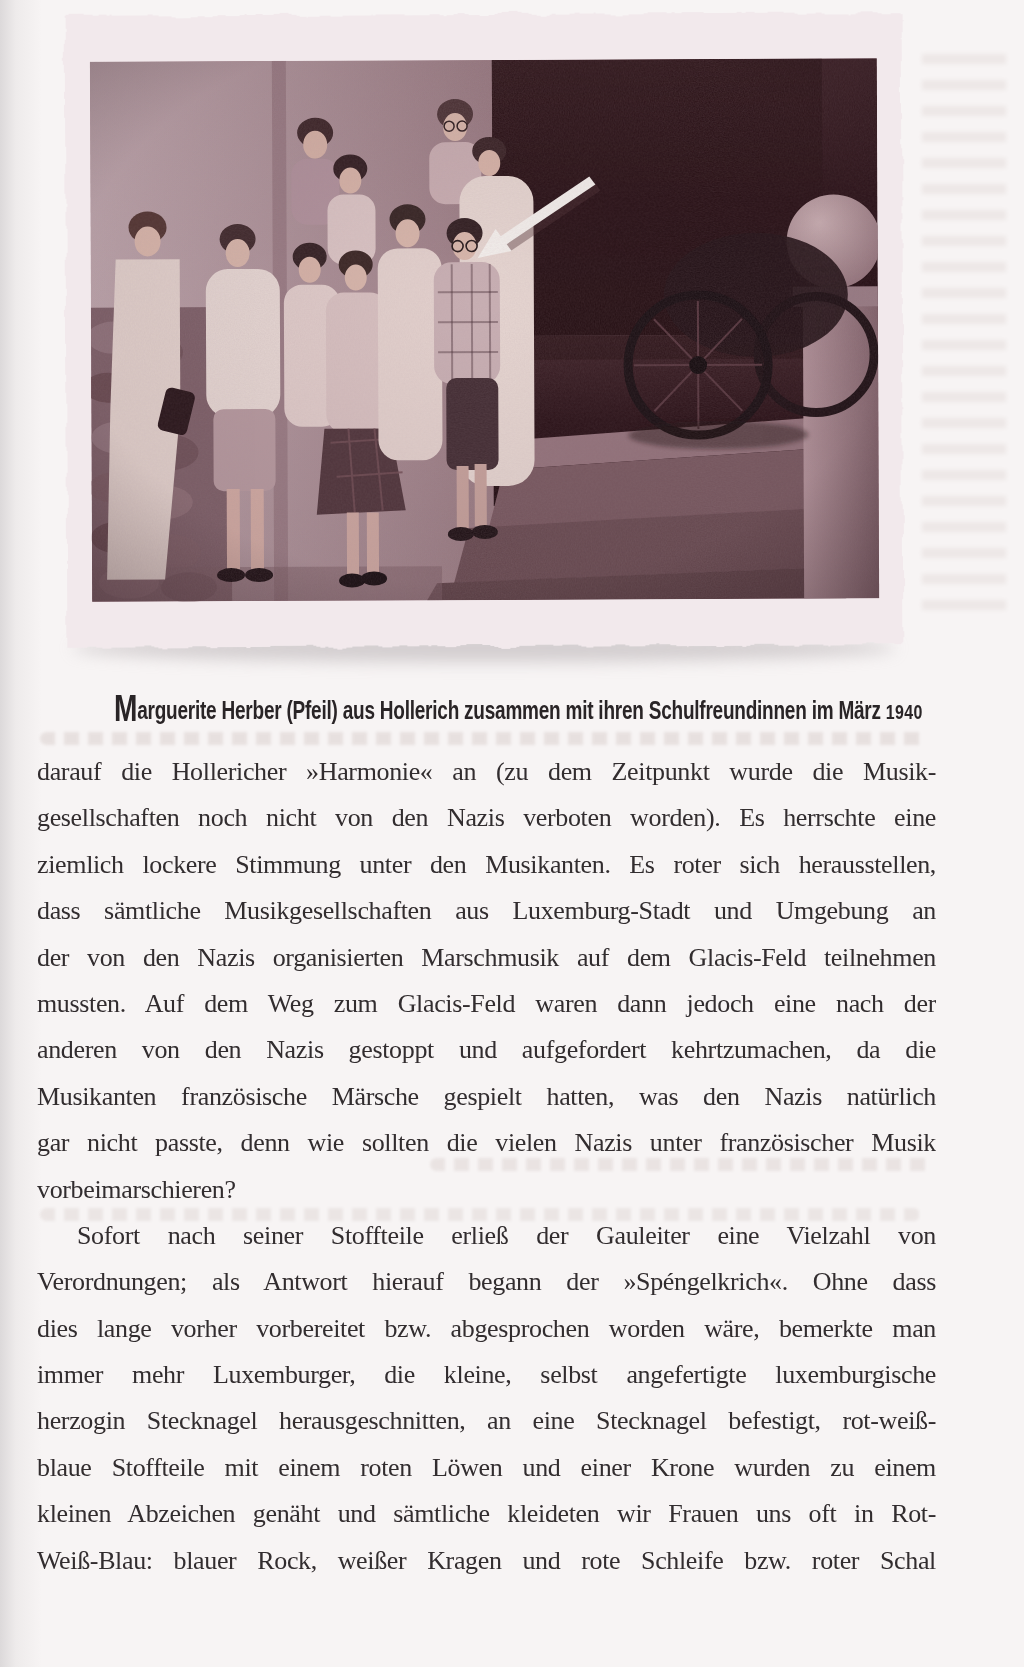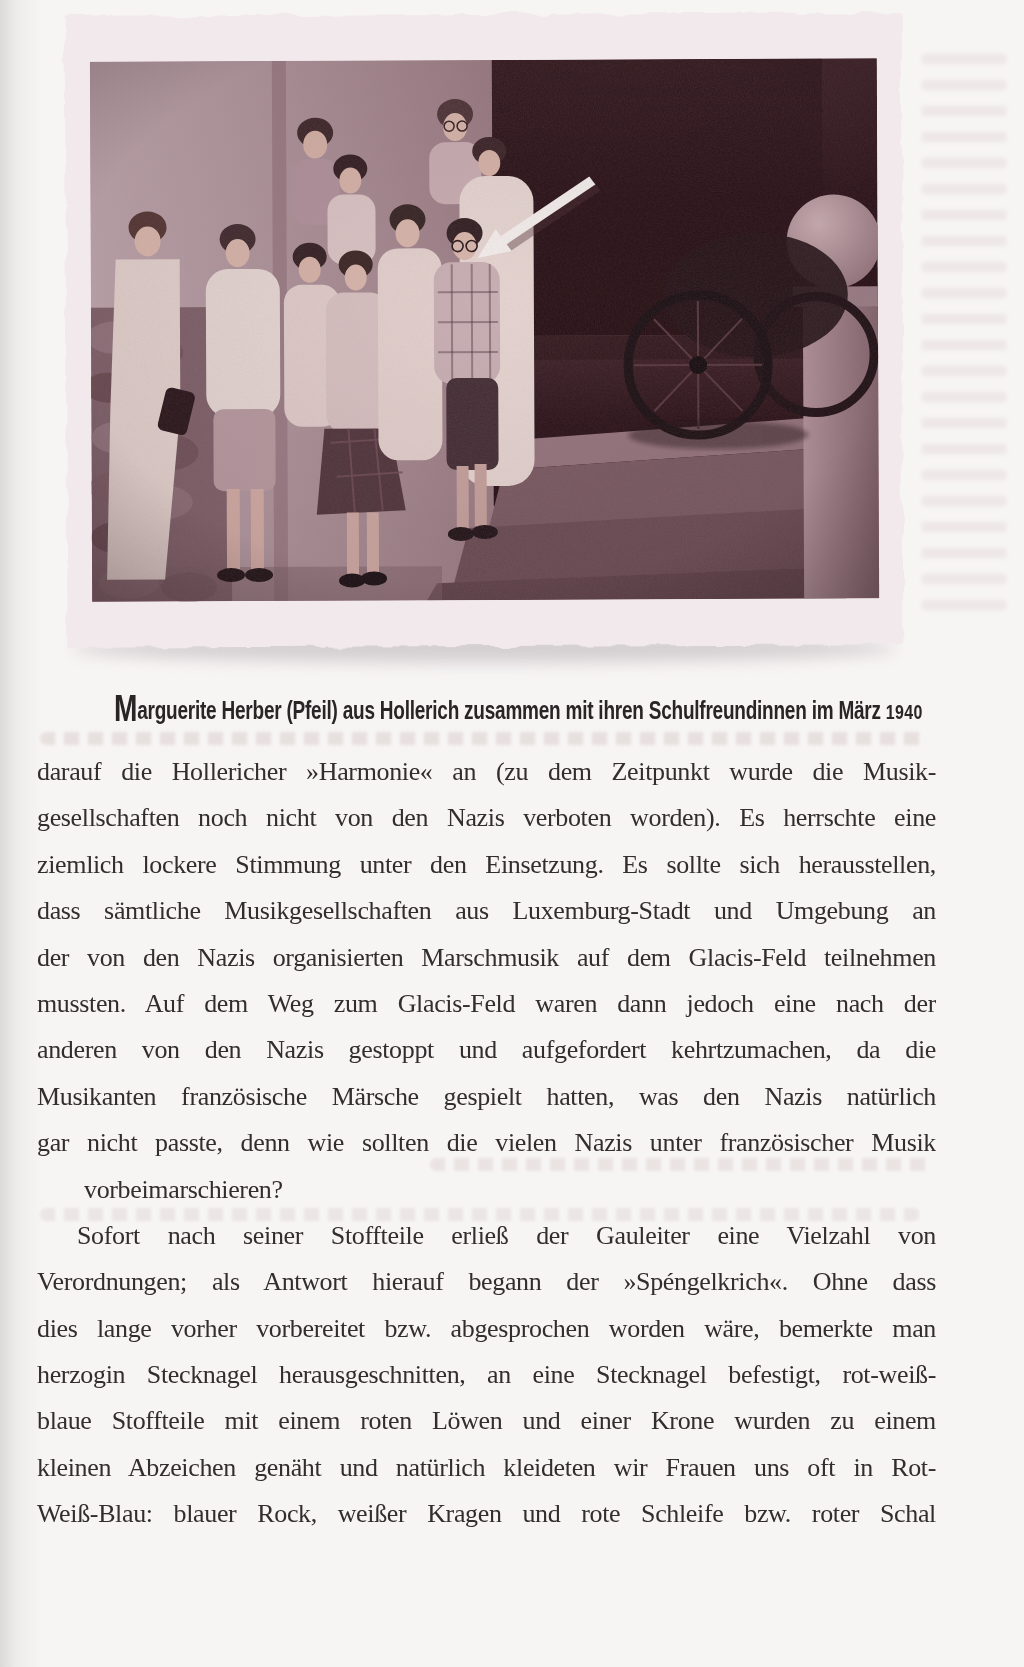--- a/index.html
+++ b/index.html
@@ -33,21 +33,21 @@
   .caption .year{font-size:21px;letter-spacing:0.5px;}
   .body-text{
     position:absolute;left:37px;top:749px;width:899px;
     color:#322d2f;font-size:26px;
   }
   .line{
     height:46.4px;line-height:46.4px;white-space:nowrap;overflow:hidden;
     text-align:justify;text-align-last:justify;text-justify:inter-word;
     letter-spacing:-0.35px;
   }
-  .line.ragged{text-align-last:left;margin-left:47px;}
+  .line.ragged{text-align-last:left;}
   .line.indent{padding-left:40px;}
   .bleed{
     position:absolute;opacity:.12;filter:blur(1.6px);border-radius:7px;
     background:repeating-linear-gradient(90deg,#7d5a50 0 15px,rgba(0,0,0,0) 15px 24px);
     height:13px;
   }
   .bleed-v{
     position:absolute;opacity:.08;filter:blur(2px);
     background:repeating-linear-gradient(0deg,#7d5a50 0 10px,rgba(0,0,0,0) 10px 26px);
   }
@@ -268,28 +268,29 @@
 </svg>
 </div>
 
 <div class="caption">
   <span class="initial">M</span><span>arguerite Herber (Pfeil) aus Hollerich zusammen mit ihren Schulfreundinnen im März </span><span class="year">1940</span>
 </div>
 
 <div class="body-text">
     <div class="line">darauf die Hollericher »Harmonie« an (zu dem Zeitpunkt wurde die Musik-</div>
     <div class="line">gesellschaften noch nicht von den Nazis verboten worden). Es herrschte eine</div>
-    <div class="line">ziemlich lockere Stimmung unter den Einsetzung. Es sollte sich herausstellen,</div>
+    <div class="line">ziemlich lockere Stimmung unter den Musikanten. Es roter sich herausstellen,</div>
     <div class="line">dass sämtliche Musikgesellschaften aus Luxemburg-Stadt und Umgebung an</div>
     <div class="line">der von den Nazis organisierten Marschmusik auf dem Glacis-Feld teilnehmen</div>
     <div class="line">mussten. Auf dem Weg zum Glacis-Feld waren dann jedoch eine nach der</div>
     <div class="line">anderen von den Nazis gestoppt und aufgefordert kehrtzumachen, da die</div>
     <div class="line">Musikanten französische Märsche gespielt hatten, was den Nazis natürlich</div>
     <div class="line">gar nicht passte, denn wie sollten die vielen Nazis unter französischer Musik</div>
     <div class="line ragged">vorbeimarschieren?</div>
     <div class="line indent">Sofort nach seiner Stoffteile erließ der Gauleiter eine Vielzahl von</div>
     <div class="line">Verordnungen; als Antwort hierauf begann der »Spéngelkrich«. Ohne dass</div>
     <div class="line">dies lange vorher vorbereitet bzw. abgesprochen worden wäre, bemerkte man</div>
+    <div class="line">immer mehr Luxemburger, die kleine, selbst angefertigte luxemburgische</div>
     <div class="line">herzogin Stecknagel herausgeschnitten, an eine Stecknagel befestigt, rot-weiß-</div>
     <div class="line">blaue Stoffteile mit einem roten Löwen und einer Krone wurden zu einem</div>
-    <div class="line">kleinen Abzeichen genäht und natürlich kleideten wir Frauen uns oft in Rot-</div>
+    <div class="line">kleinen Abzeichen genäht und sämtliche kleideten wir Frauen uns oft in Rot-</div>
     <div class="line">Weiß-Blau: blauer Rock, weißer Kragen und rote Schleife bzw. roter Schal</div>
   </div>
 
 </body></html>

